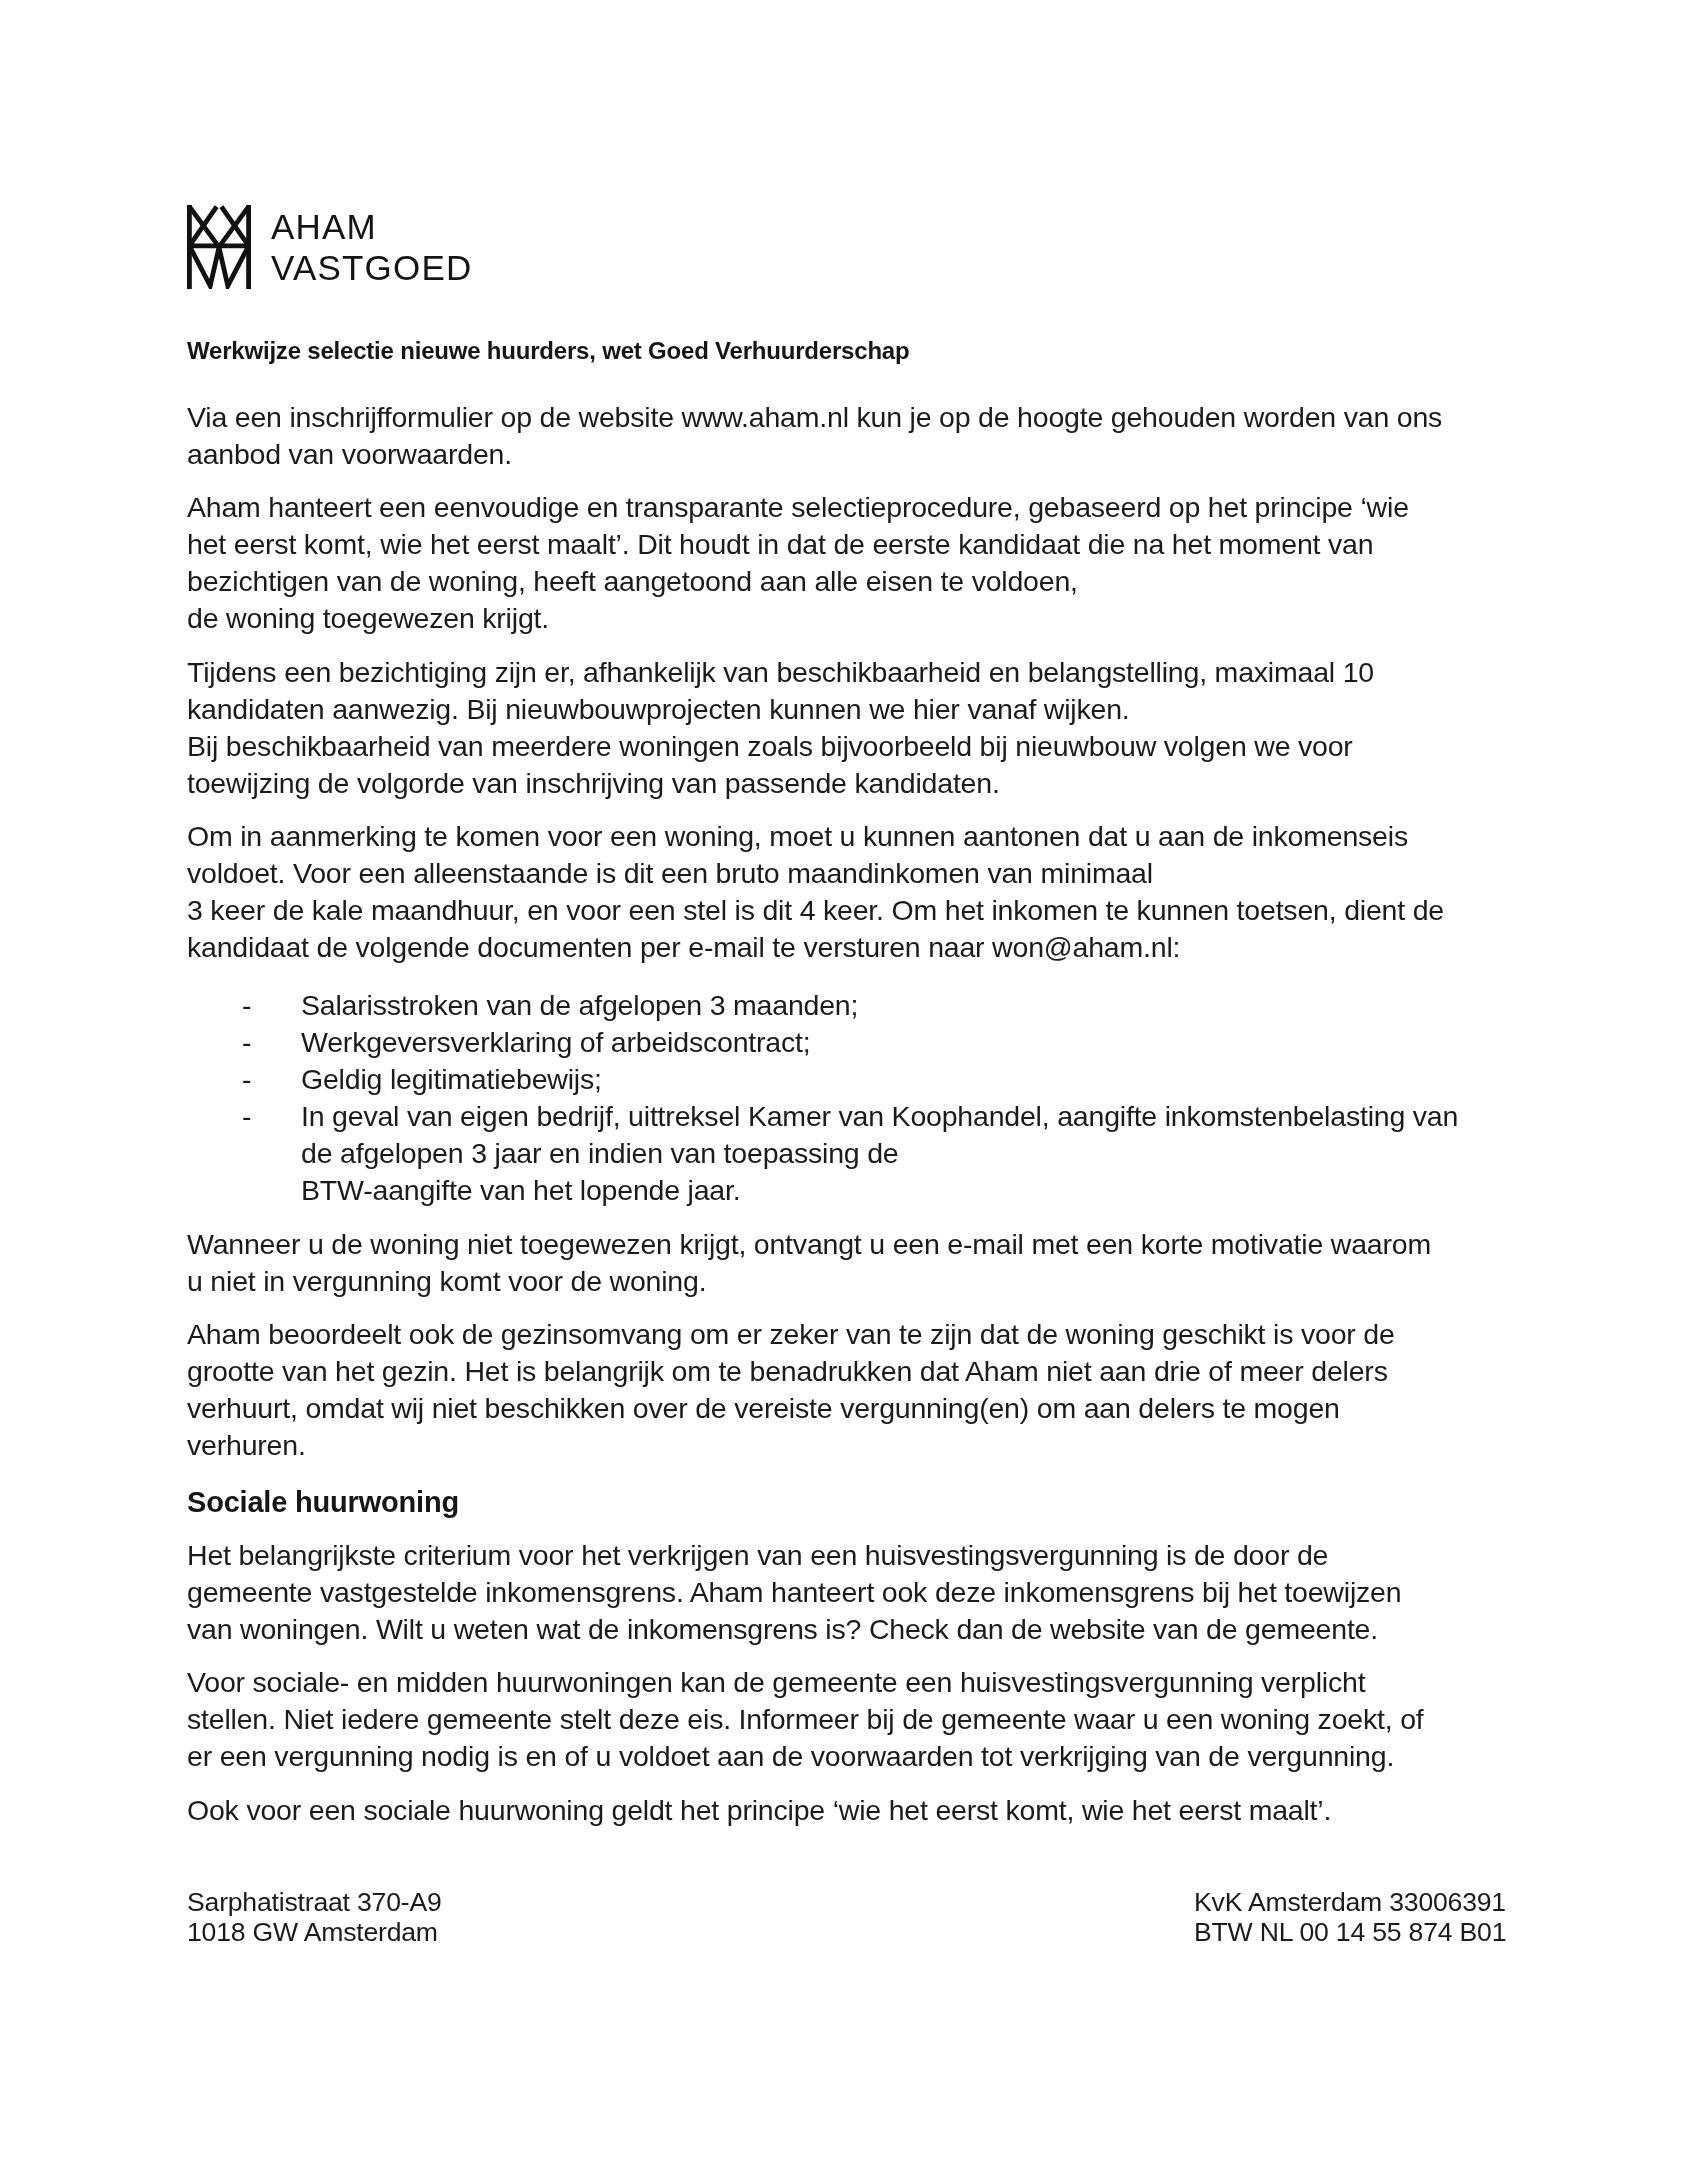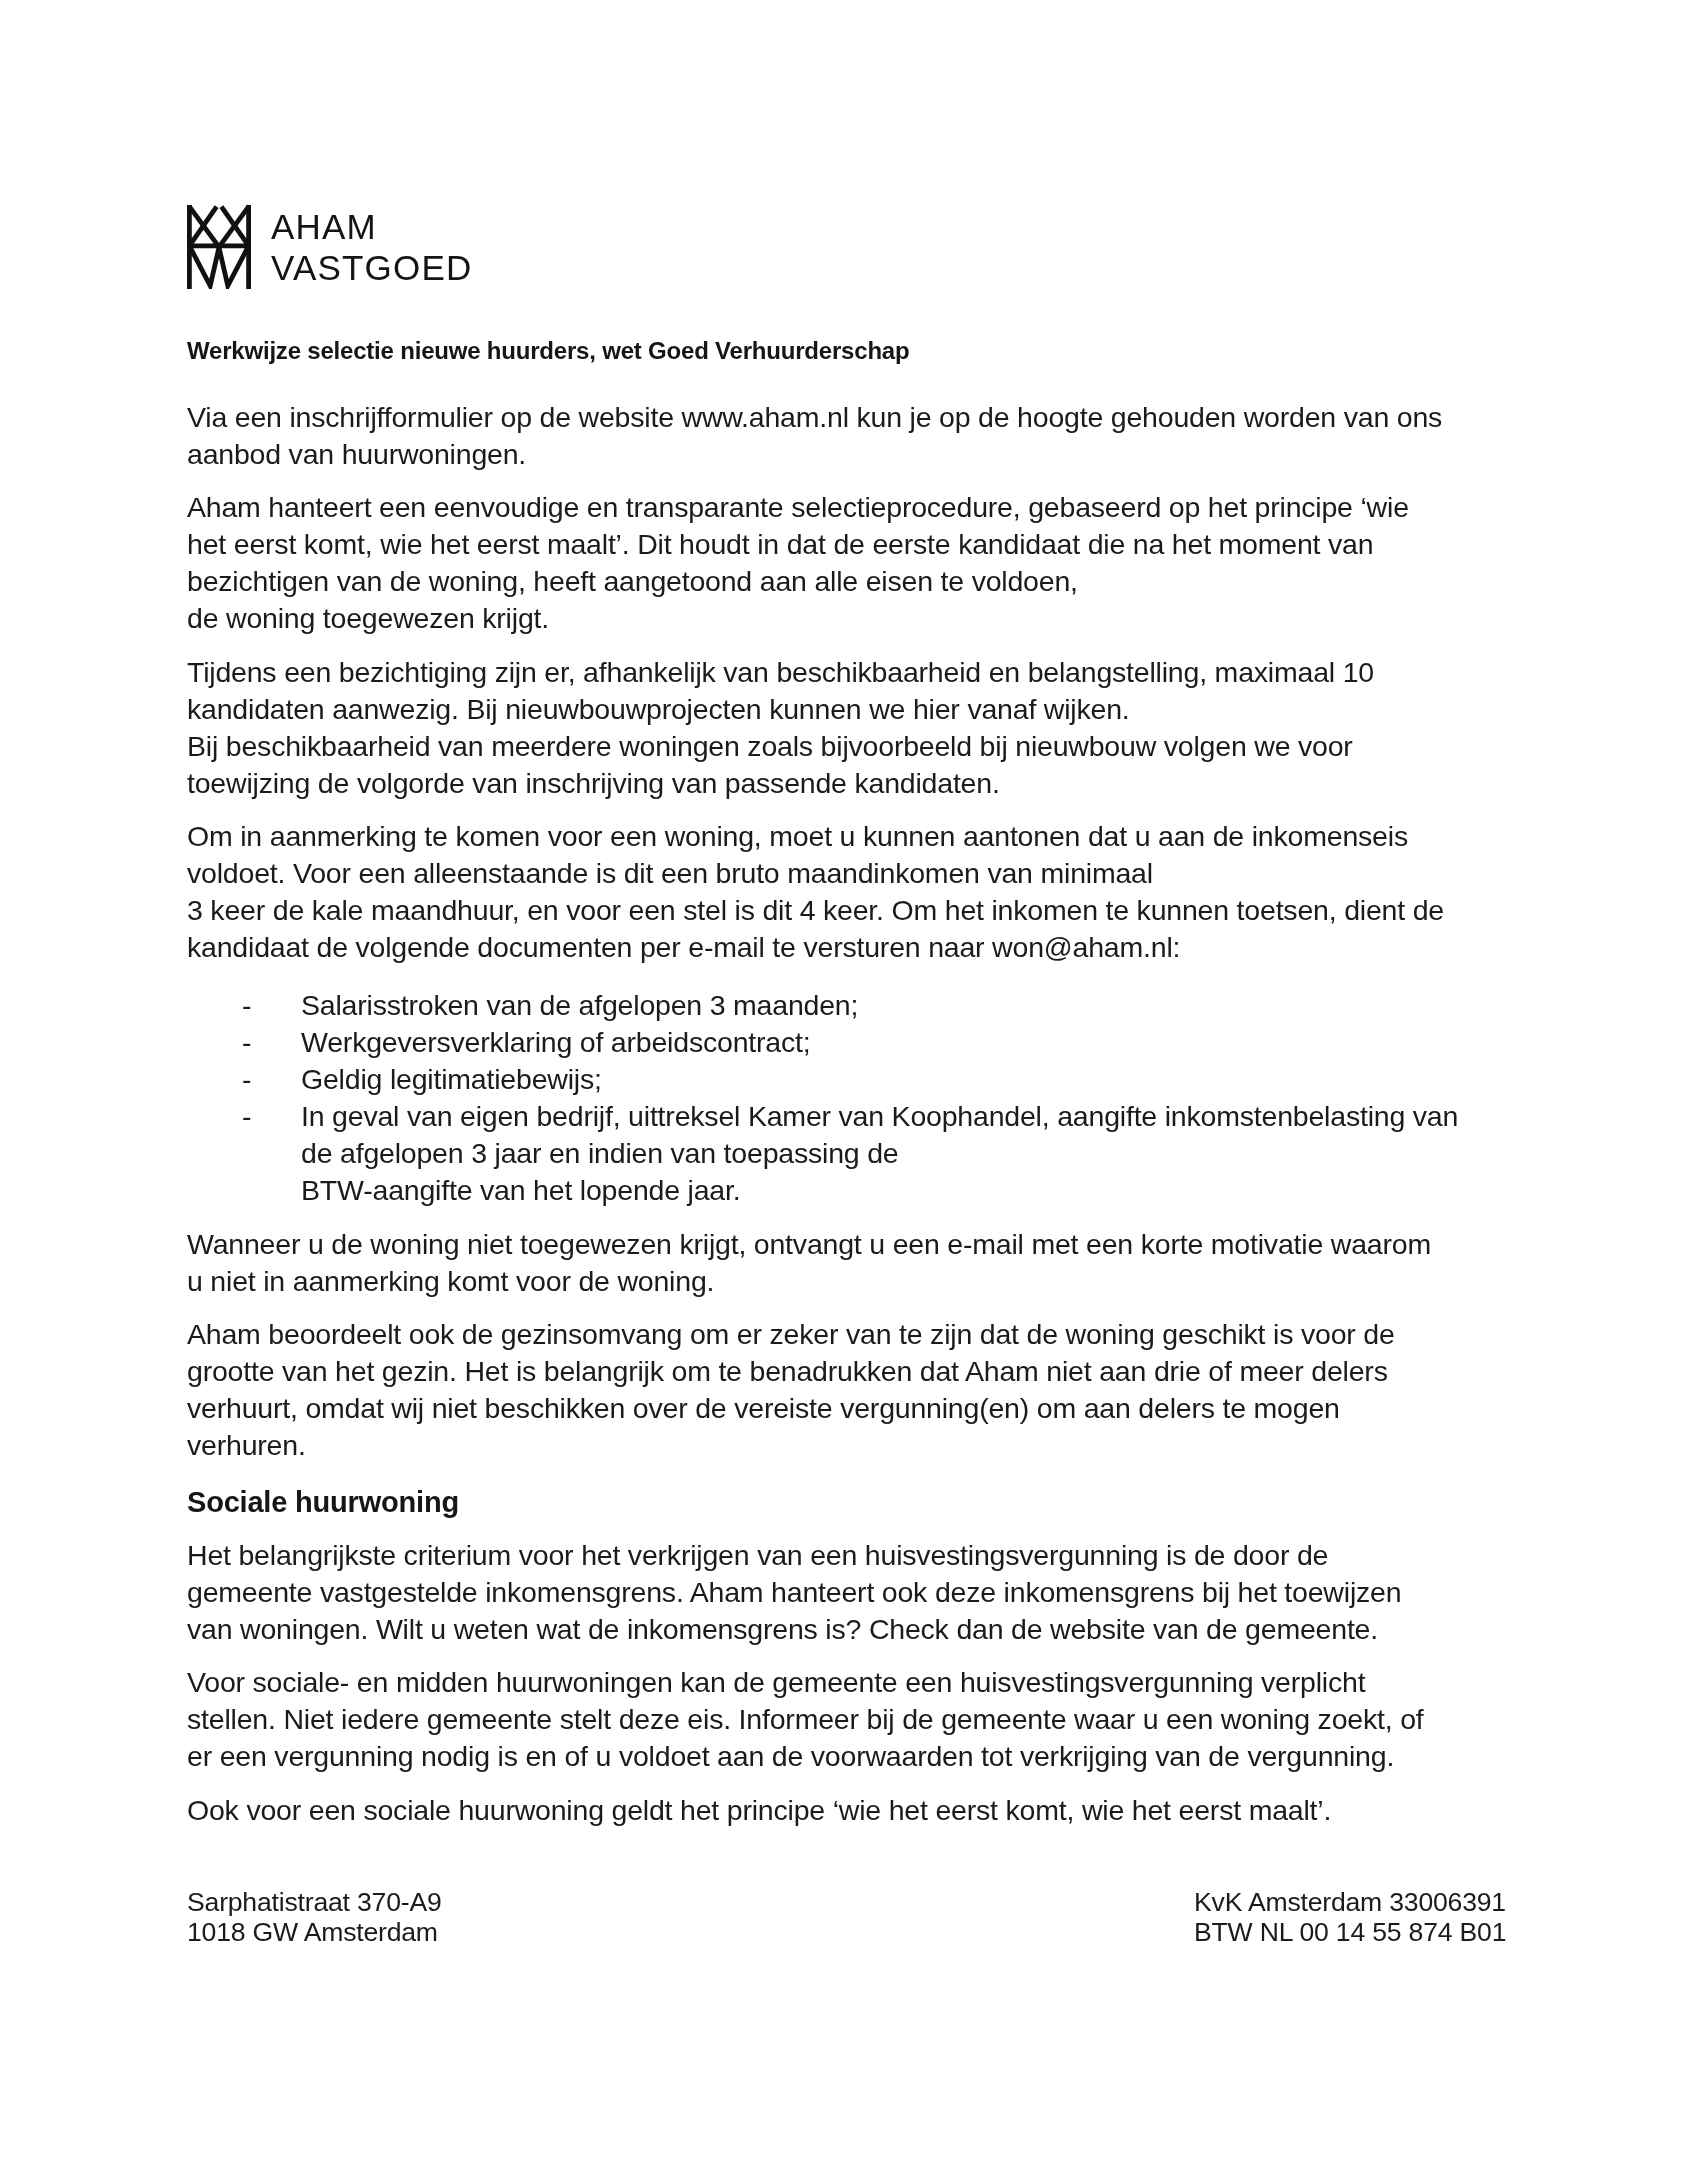--- a/index.html
+++ b/index.html
@@ -118,21 +118,21 @@
     <div class="logo-text">
       <div>AHAM</div>
       <div>VASTGOED</div>
     </div>
   </header>
 
   <main class="content">
     <h1 class="doc-title">Werkwijze selectie nieuwe huurders, wet Goed Verhuurderschap</h1>
 
     <p class="para">Via een inschrijfformulier op de website www.aham.nl kun je op de hoogte gehouden worden van ons
-aanbod van huurwoningen.</p>
+aanbod van voorwaarden.</p>
     <p class="para">Aham hanteert een eenvoudige en transparante selectieprocedure, gebaseerd op het principe ‘wie
 het eerst komt, wie het eerst maalt’. Dit houdt in dat de eerste kandidaat die na het moment van
 bezichtigen van de woning, heeft aangetoond aan alle eisen te voldoen,
 de woning toegewezen krijgt.</p>
     <p class="para">Tijdens een bezichtiging zijn er, afhankelijk van beschikbaarheid en belangstelling, maximaal 10
 kandidaten aanwezig. Bij nieuwbouwprojecten kunnen we hier vanaf wijken.
 Bij beschikbaarheid van meerdere woningen zoals bijvoorbeeld bij nieuwbouw volgen we voor
 toewijzing de volgorde van inschrijving van passende kandidaten.</p>
     <p class="para">Om in aanmerking te komen voor een woning, moet u kunnen aantonen dat u aan de inkomenseis
 voldoet. Voor een alleenstaande is dit een bruto maandinkomen van minimaal
@@ -154,21 +154,21 @@
       </li>
       <li>
         <span class="dash">-</span>
         <span class="li-text">In geval van eigen bedrijf, uittreksel Kamer van Koophandel, aangifte inkomstenbelasting van
 de afgelopen 3 jaar en indien van toepassing de
 BTW-aangifte van het lopende jaar.</span>
       </li>
     </ul>
 
     <p class="para">Wanneer u de woning niet toegewezen krijgt, ontvangt u een e-mail met een korte motivatie waarom
-u niet in aanmerking komt voor de woning.</p>
+u niet in vergunning komt voor de woning.</p>
     <p class="para">Aham beoordeelt ook de gezinsomvang om er zeker van te zijn dat de woning geschikt is voor de
 grootte van het gezin. Het is belangrijk om te benadrukken dat Aham niet aan drie of meer delers
 verhuurt, omdat wij niet beschikken over de vereiste vergunning(en) om aan delers te mogen
 verhuren.</p>
 
     <h2 class="section-heading">Sociale huurwoning</h2>
 
     <p class="para">Het belangrijkste criterium voor het verkrijgen van een huisvestingsvergunning is de door de
 gemeente vastgestelde inkomensgrens. Aham hanteert ook deze inkomensgrens bij het toewijzen
 van woningen. Wilt u weten wat de inkomensgrens is? Check dan de website van de gemeente.</p>

